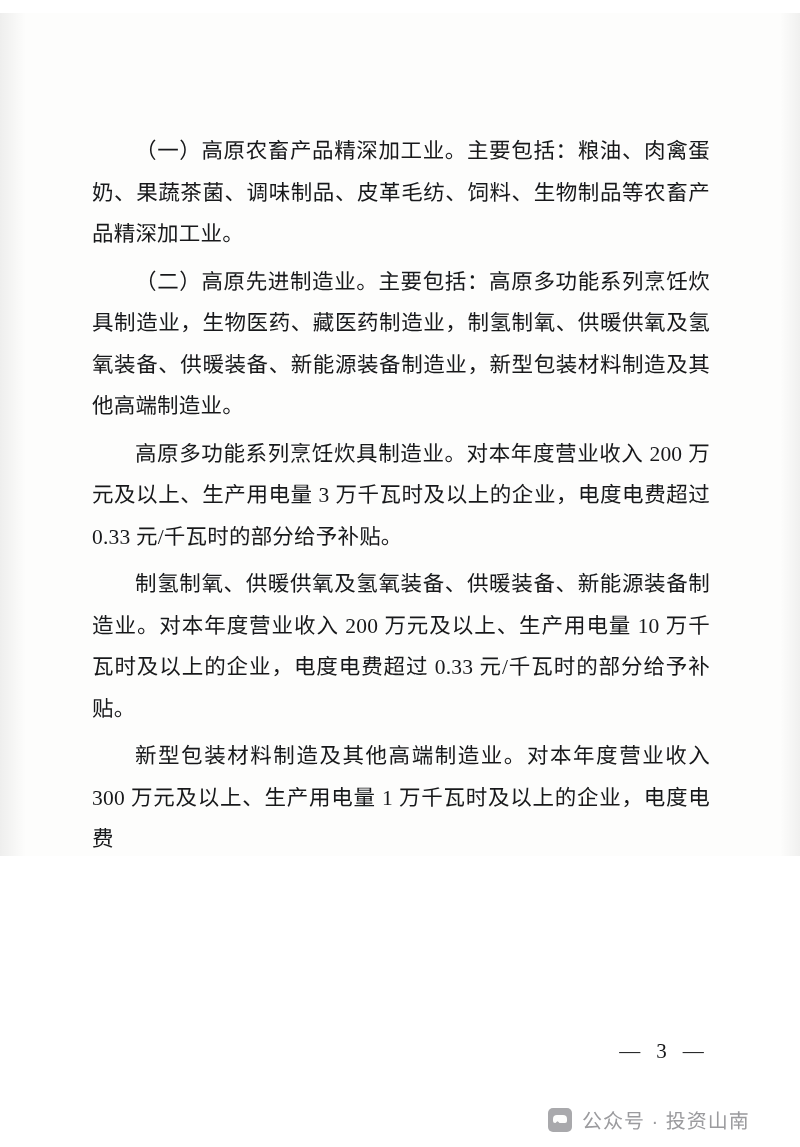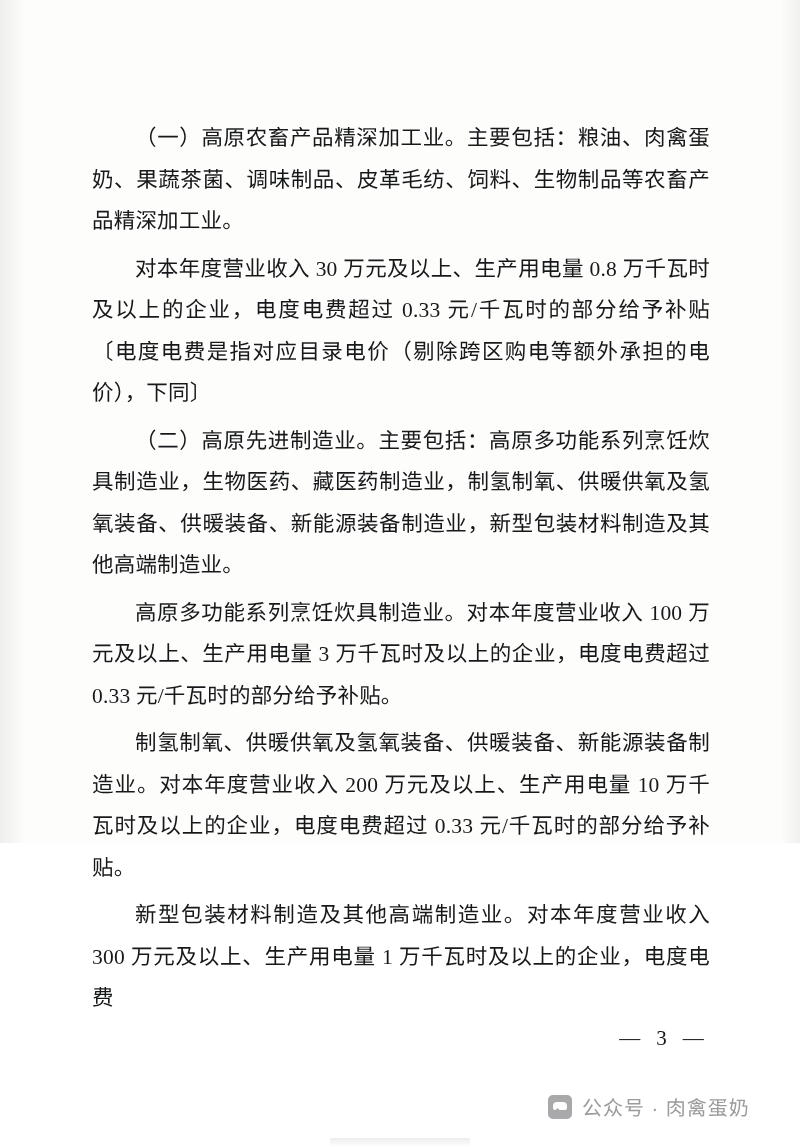--- a/index.html
+++ b/index.html
@@ -11,21 +11,21 @@
     width: 800px;
     height: 1147px;
     position: relative;
     overflow: hidden;
     font-family: "Liberation Serif", "DejaVu Serif", serif;
   }
 
   #page {
     position: absolute;
     left: 0;
-    top: 0;
+    top: 13px;
     width: 800px;
     height: 843px;
     background: #fdfdfc;
   }
 
   
   #page::before {
     content: "";
     position: absolute;
     left: 0; top: 0; bottom: 0;
@@ -133,32 +133,31 @@
     background: linear-gradient(to bottom, rgba(0,0,0,0.07), rgba(0,0,0,0));
   }
 </style>
 </head>
 <body>
 
 <div id="page">
 
   <div class="doc-body">
     <p class="para">（一）高原农畜产品精深加工业。主要包括：粮油、肉禽蛋奶、果蔬茶菌、调味制品、皮革毛纺、饲料、生物制品等农畜产品精深加工业。</p>
-    <p class="para">对本年度营业收入 30 万元及以上、生产用电量 0.8 万千瓦时及以上的企业，电度电费超过 0.33 元/千瓦时的部分给予补贴〔电度电费是指对应目录电价（剔除跨区购电等额外承担的电价），下同〕</p>
     <p class="para">（二）高原先进制造业。主要包括：高原多功能系列烹饪炊具制造业，生物医药、藏医药制造业，制氢制氧、供暖供氧及氢氧装备、供暖装备、新能源装备制造业，新型包装材料制造及其他高端制造业。</p>
-    <p class="para">高原多功能系列烹饪炊具制造业。对本年度营业收入 100 万元及以上、生产用电量 3 万千瓦时及以上的企业，电度电费超过 0.33 元/千瓦时的部分给予补贴。</p>
+    <p class="para">高原多功能系列烹饪炊具制造业。对本年度营业收入 200 万元及以上、生产用电量 3 万千瓦时及以上的企业，电度电费超过 0.33 元/千瓦时的部分给予补贴。</p>
     <p class="para">制氢制氧、供暖供氧及氢氧装备、供暖装备、新能源装备制造业。对本年度营业收入 200 万元及以上、生产用电量 10 万千瓦时及以上的企业，电度电费超过 0.33 元/千瓦时的部分给予补贴。</p>
     <p class="para">新型包装材料制造及其他高端制造业。对本年度营业收入 300 万元及以上、生产用电量 1 万千瓦时及以上的企业，电度电费</p>
   </div>
 
   <div class="page-number">
     <span class="page-number-inner">
       <span class="dash">—</span><span>3</span><span class="dash">—</span>
     </span>
   </div>
 
   <div class="watermark">
     <span class="wm-logo"></span>
-    <span class="wm-text">公众号 · 肉禽蛋奶</span>
+    <span class="wm-text">公众号 · 投资山南</span>
   </div>
 
   <div class="bottom-fold"></div>
 </div>
 
 </body></html>

